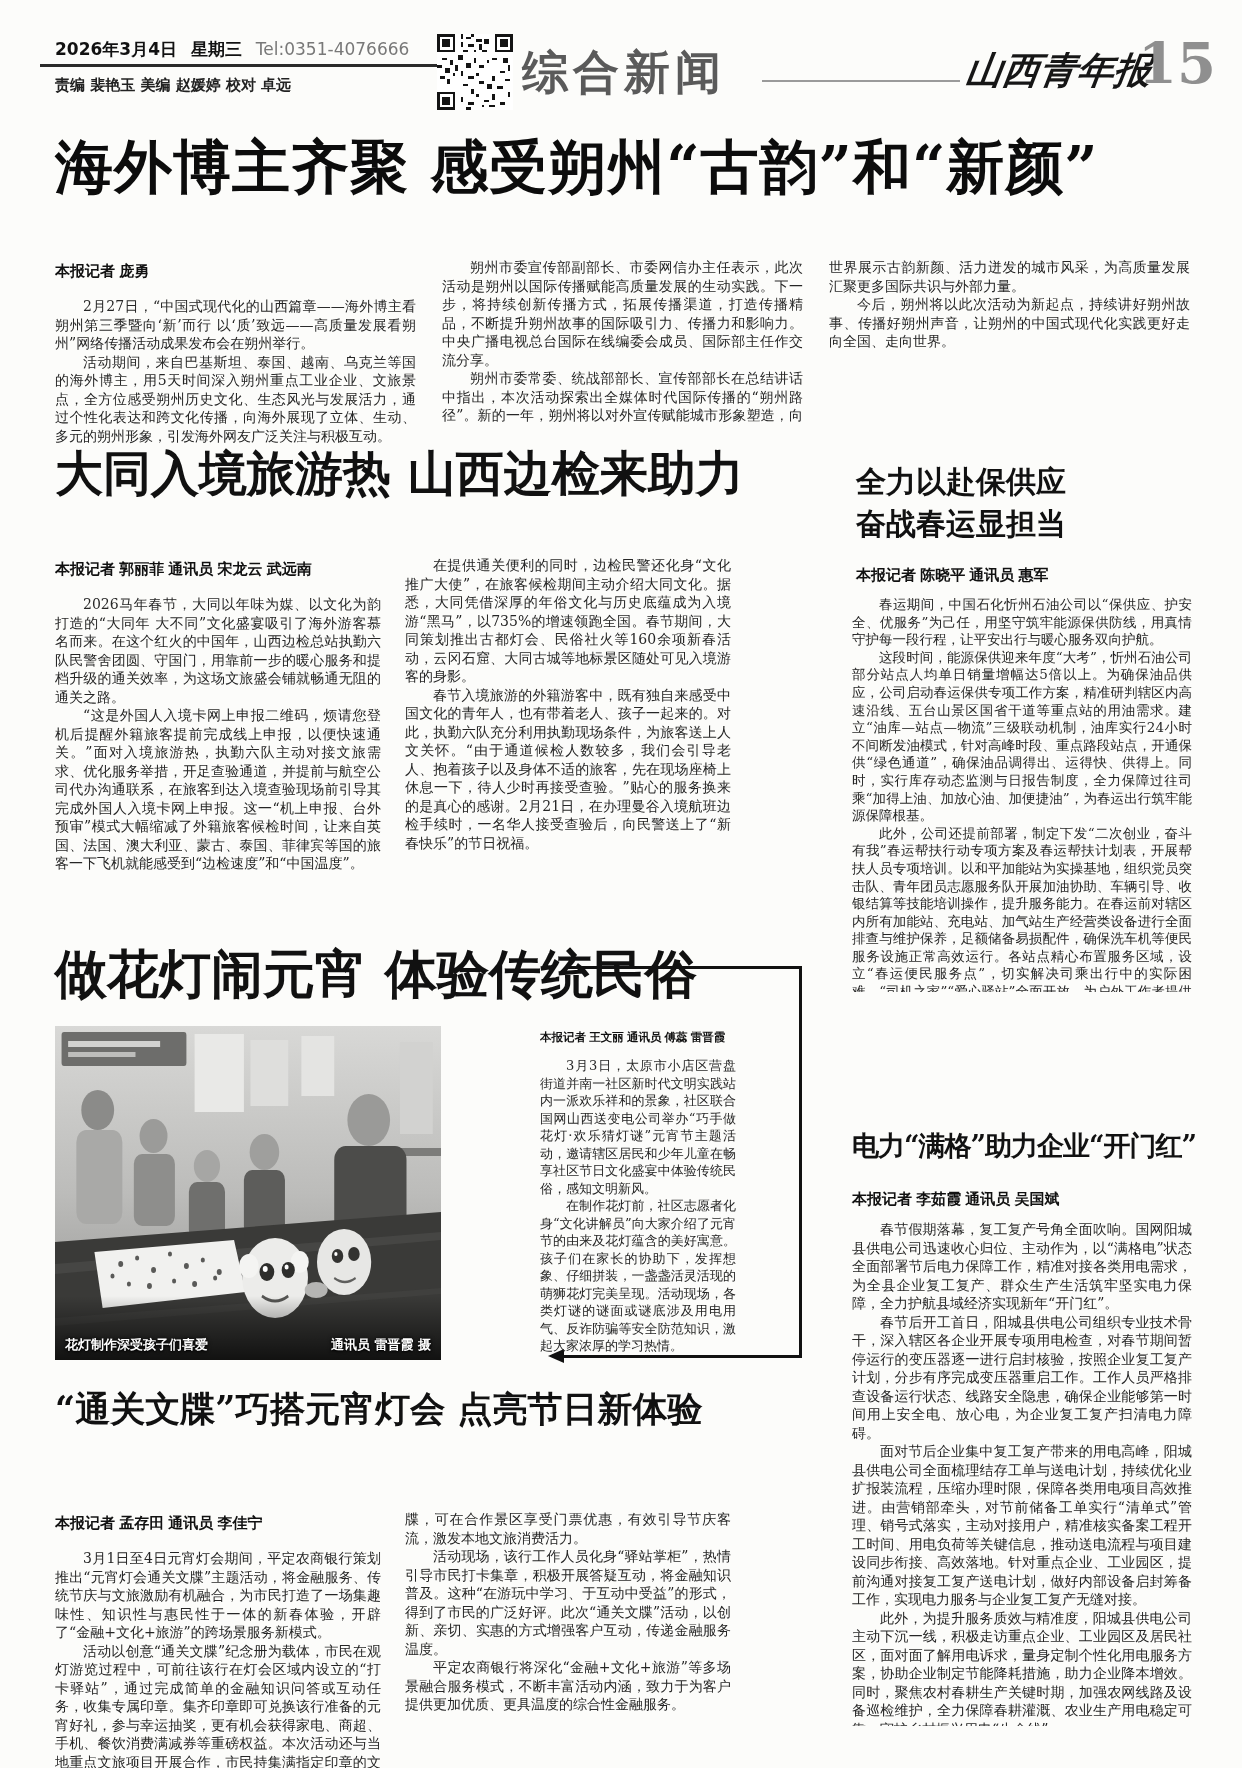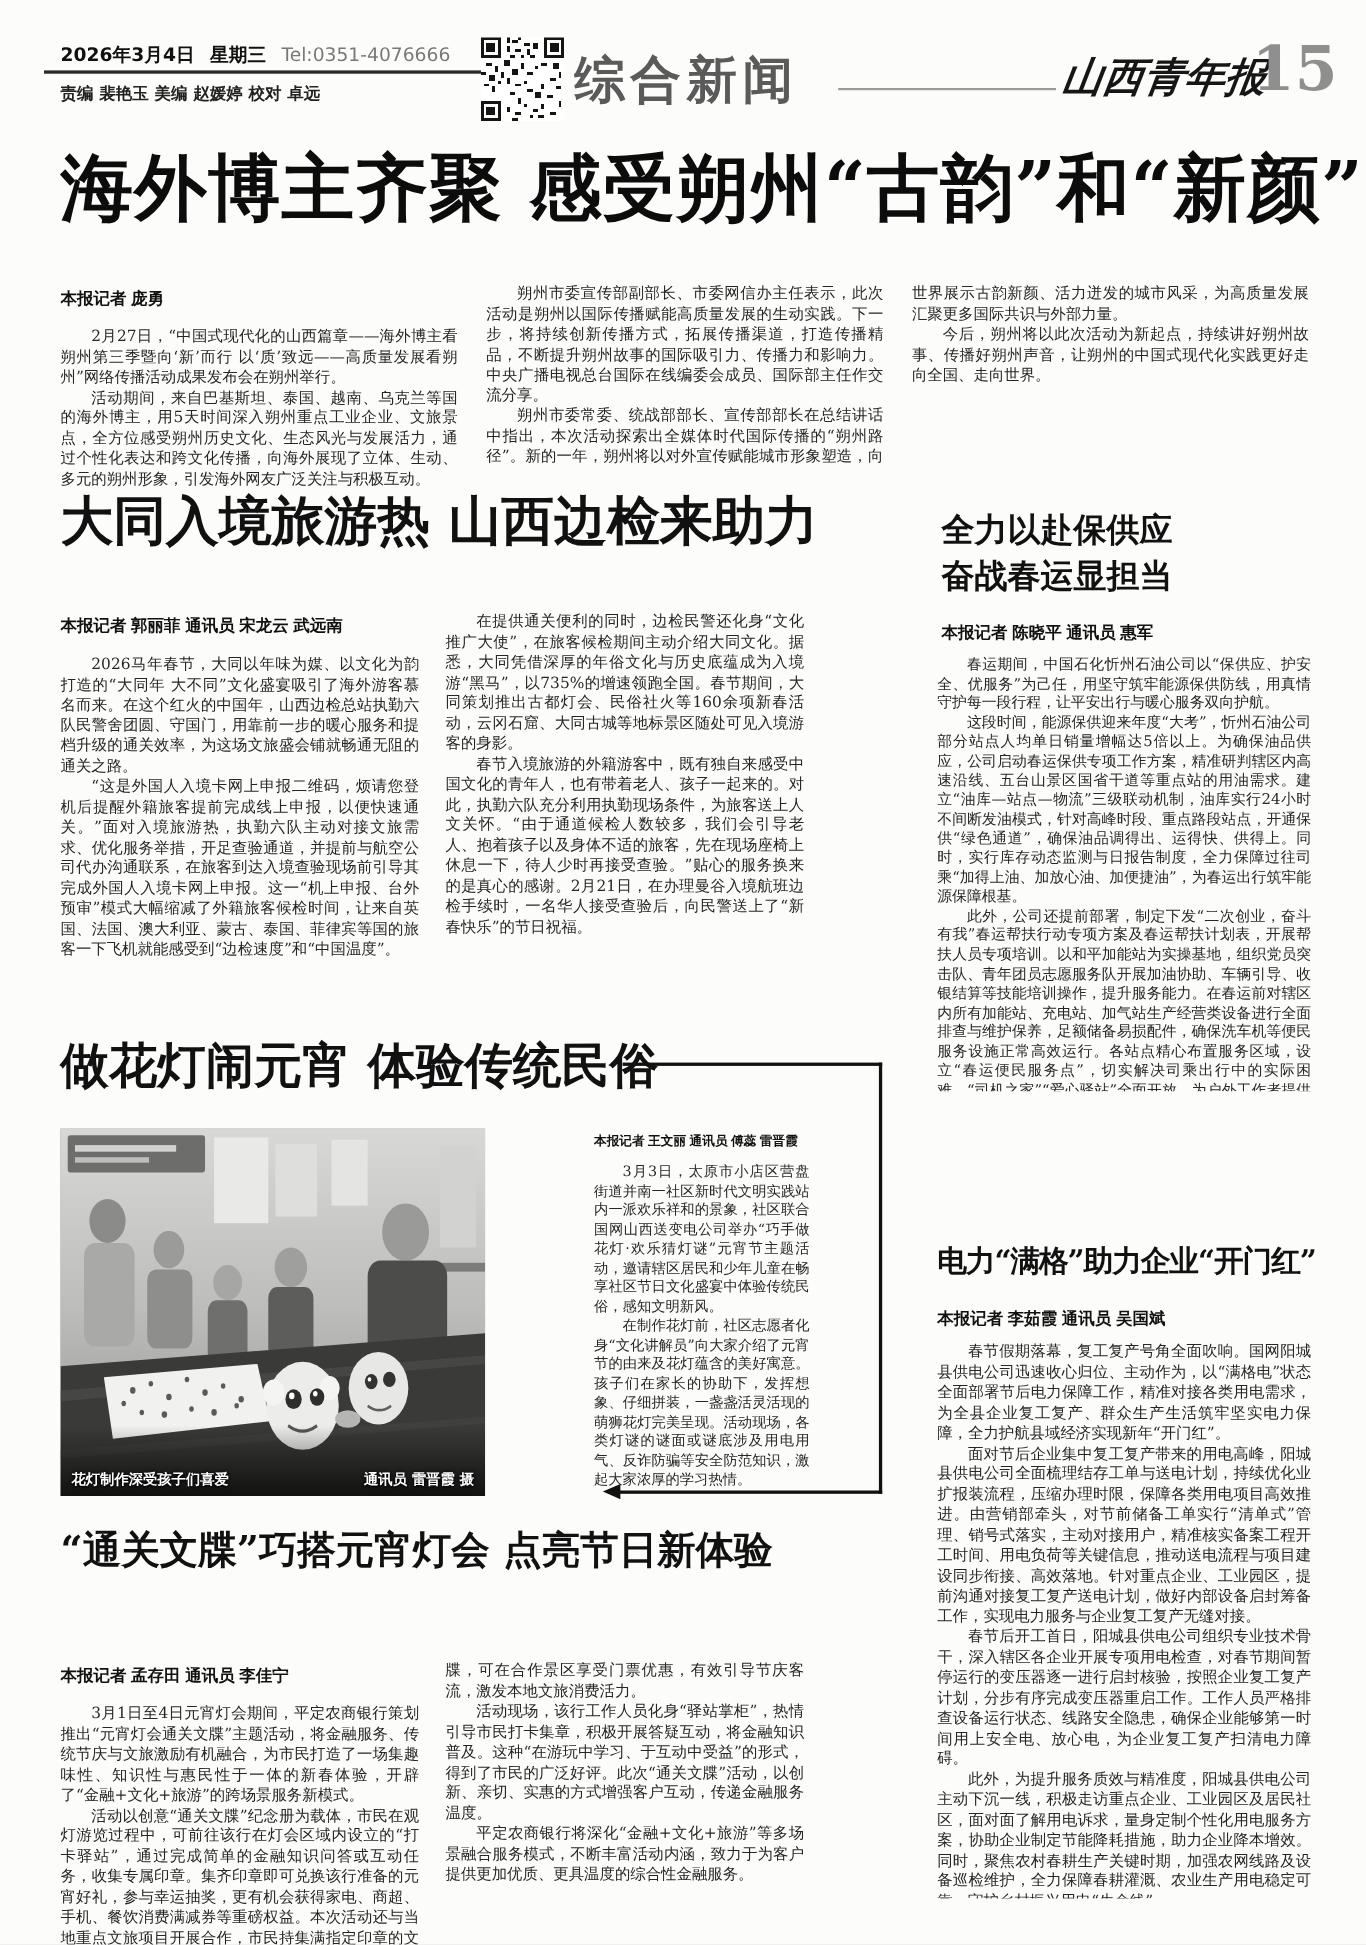--- a/index.html
+++ b/index.html
@@ -16,25 +16,25 @@
                font-weight:bold;font-size:15px;color:#222;}
   .qr{left:437px;top:34px;width:76px;height:76px;}
   .section-title{left:522px;top:42px;font-size:46px;font-weight:bold;color:#5a5a5a;
                  letter-spacing:5px;}
   .hdr-dash{left:762px;top:80px;width:198px;height:2px;background:#9a9a9a;}
   .masthead{left:966px;top:46px;font-size:37px;font-weight:900;font-style:italic;
             transform:skewX(-8deg);color:#161616;white-space:nowrap;}
   .page-num{left:1138px;top:30px;font-size:56px;font-weight:bold;color:#8f8f8f;}
 
   
-  .lead-headline{left:55px;top:134px;width:1135px;font-size:66px;line-height:1.15;
+  .lead-headline{left:55px;top:134px;width:1135px;font-size:58px;line-height:1.15;
                  font-weight:900;color:#0c0c0c;letter-spacing:1px;white-space:nowrap;}
   .h2{font-weight:800;color:#111;white-space:nowrap;}
   .datong-h{left:55px;top:442px;font-size:48px;}
-  .lantern-h{left:55px;top:940px;font-size:44px;}
+  .lantern-h{left:55px;top:940px;font-size:52px;}
   .tongguan-h{left:55px;top:1386px;font-size:35px;}
   .chunyun-h1{left:856px;top:462px;font-size:30px;}
   .chunyun-h2{left:856px;top:504px;font-size:30px;}
   .dianli-h{left:852px;top:1128px;font-size:27px;letter-spacing:-1px;}
 
   
   .body-p{font-size:14px;line-height:18.5px;text-align:justify;text-indent:2em;
           margin:0;color:#262626;}
   .byline{font-family:Liberation Sans, sans-serif;font-weight:bold;
           font-size:15px;color:#111;margin:4px 0 16px 0;text-indent:0;}
@@ -267,22 +267,22 @@
   <div class="abs flow lantern-col">
     <p class="byline">本报记者 王文丽 通讯员 傅蕊 雷晋霞</p>
     <p class="body-p">3月3日，太原市小店区营盘街道并南一社区新时代文明实践站内一派欢乐祥和的景象，社区联合国网山西送变电公司举办“巧手做花灯·欢乐猜灯谜”元宵节主题活动，邀请辖区居民和少年儿童在畅享社区节日文化盛宴中体验传统民俗，感知文明新风。</p>
     <p class="body-p">在制作花灯前，社区志愿者化身“文化讲解员”向大家介绍了元宵节的由来及花灯蕴含的美好寓意。孩子们在家长的协助下，发挥想象、仔细拼装，一盏盏活灵活现的萌狮花灯完美呈现。活动现场，各类灯谜的谜面或谜底涉及用电用气、反诈防骗等安全防范知识，激起大家浓厚的学习热情。</p>
   </div>
 
   <div class="abs h2 dianli-h">电力“满格”助力企业“开门红”</div>
   <div class="abs byline dianli-byline">本报记者 李茹霞 通讯员 吴国斌</div>
   <div class="abs flow dianli-body">
     <p class="body-p">春节假期落幕，复工复产号角全面吹响。国网阳城县供电公司迅速收心归位、主动作为，以“满格电”状态全面部署节后电力保障工作，精准对接各类用电需求，为全县企业复工复产、群众生产生活筑牢坚实电力保障，全力护航县域经济实现新年“开门红”。</p>
+    <p class="body-p">春节后开工首日，阳城县供电公司组织专业技术骨干，深入辖区各企业开展专项用电检查，对春节期间暂停运行的变压器逐一进行启封核验，按照企业复工复产计划，分步有序完成变压器重启工作。工作人员严格排查设备运行状态、线路安全隐患，确保企业能够第一时间用上安全电、放心电，为企业复工复产扫清电力障碍。</p>
     <p class="body-p">面对节后企业集中复工复产带来的用电高峰，阳城县供电公司全面梳理结存工单与送电计划，持续优化业扩报装流程，压缩办理时限，保障各类用电项目高效推进。由营销部牵头，对节前储备工单实行“清单式”管理、销号式落实，主动对接用户，精准核实备案工程开工时间、用电负荷等关键信息，推动送电流程与项目建设同步衔接、高效落地。针对重点企业、工业园区，提前沟通对接复工复产送电计划，做好内部设备启封筹备工作，实现电力服务与企业复工复产无缝对接。</p>
-    <p class="body-p">春节后开工首日，阳城县供电公司组织专业技术骨干，深入辖区各企业开展专项用电检查，对春节期间暂停运行的变压器逐一进行启封核验，按照企业复工复产计划，分步有序完成变压器重启工作。工作人员严格排查设备运行状态、线路安全隐患，确保企业能够第一时间用上安全电、放心电，为企业复工复产扫清电力障碍。</p>
     <p class="body-p">此外，为提升服务质效与精准度，阳城县供电公司主动下沉一线，积极走访重点企业、工业园区及居民社区，面对面了解用电诉求，量身定制个性化用电服务方案，协助企业制定节能降耗措施，助力企业降本增效。同时，聚焦农村春耕生产关键时期，加强农网线路及设备巡检维护，全力保障春耕灌溉、农业生产用电稳定可靠，守护乡村振兴用电“生命线”。</p>
   </div>
 
   <div class="abs h2 tongguan-h">“通关文牒”巧搭元宵灯会 点亮节日新体验</div>
   <div class="abs flow cols2 tongguan-flow">
     <p class="byline">本报记者 孟存田 通讯员 李佳宁</p>
     <p class="body-p">3月1日至4日元宵灯会期间，平定农商银行策划推出“元宵灯会通关文牒”主题活动，将金融服务、传统节庆与文旅激励有机融合，为市民打造了一场集趣味性、知识性与惠民性于一体的新春体验，开辟了“金融+文化+旅游”的跨场景服务新模式。</p>
     <p class="body-p">活动以创意“通关文牒”纪念册为载体，市民在观灯游览过程中，可前往该行在灯会区域内设立的“打卡驿站”，通过完成简单的金融知识问答或互动任务，收集专属印章。集齐印章即可兑换该行准备的元宵好礼，参与幸运抽奖，更有机会获得家电、商超、手机、餐饮消费满减券等重磅权益。本次活动还与当地重点文旅项目开展合作，市民持集满指定印章的文牒，可在合作景区享受门票优惠，有效引导节庆客流，激发本地文旅消费活力。</p>
     <p class="body-p">活动现场，该行工作人员化身“驿站掌柜”，热情引导市民打卡集章，积极开展答疑互动，将金融知识普及。这种“在游玩中学习、于互动中受益”的形式，得到了市民的广泛好评。此次“通关文牒”活动，以创新、亲切、实惠的方式增强客户互动，传递金融服务温度。</p>
     <p class="body-p">平定农商银行将深化“金融+文化+旅游”等多场景融合服务模式，不断丰富活动内涵，致力于为客户提供更加优质、更具温度的综合性金融服务。</p>

